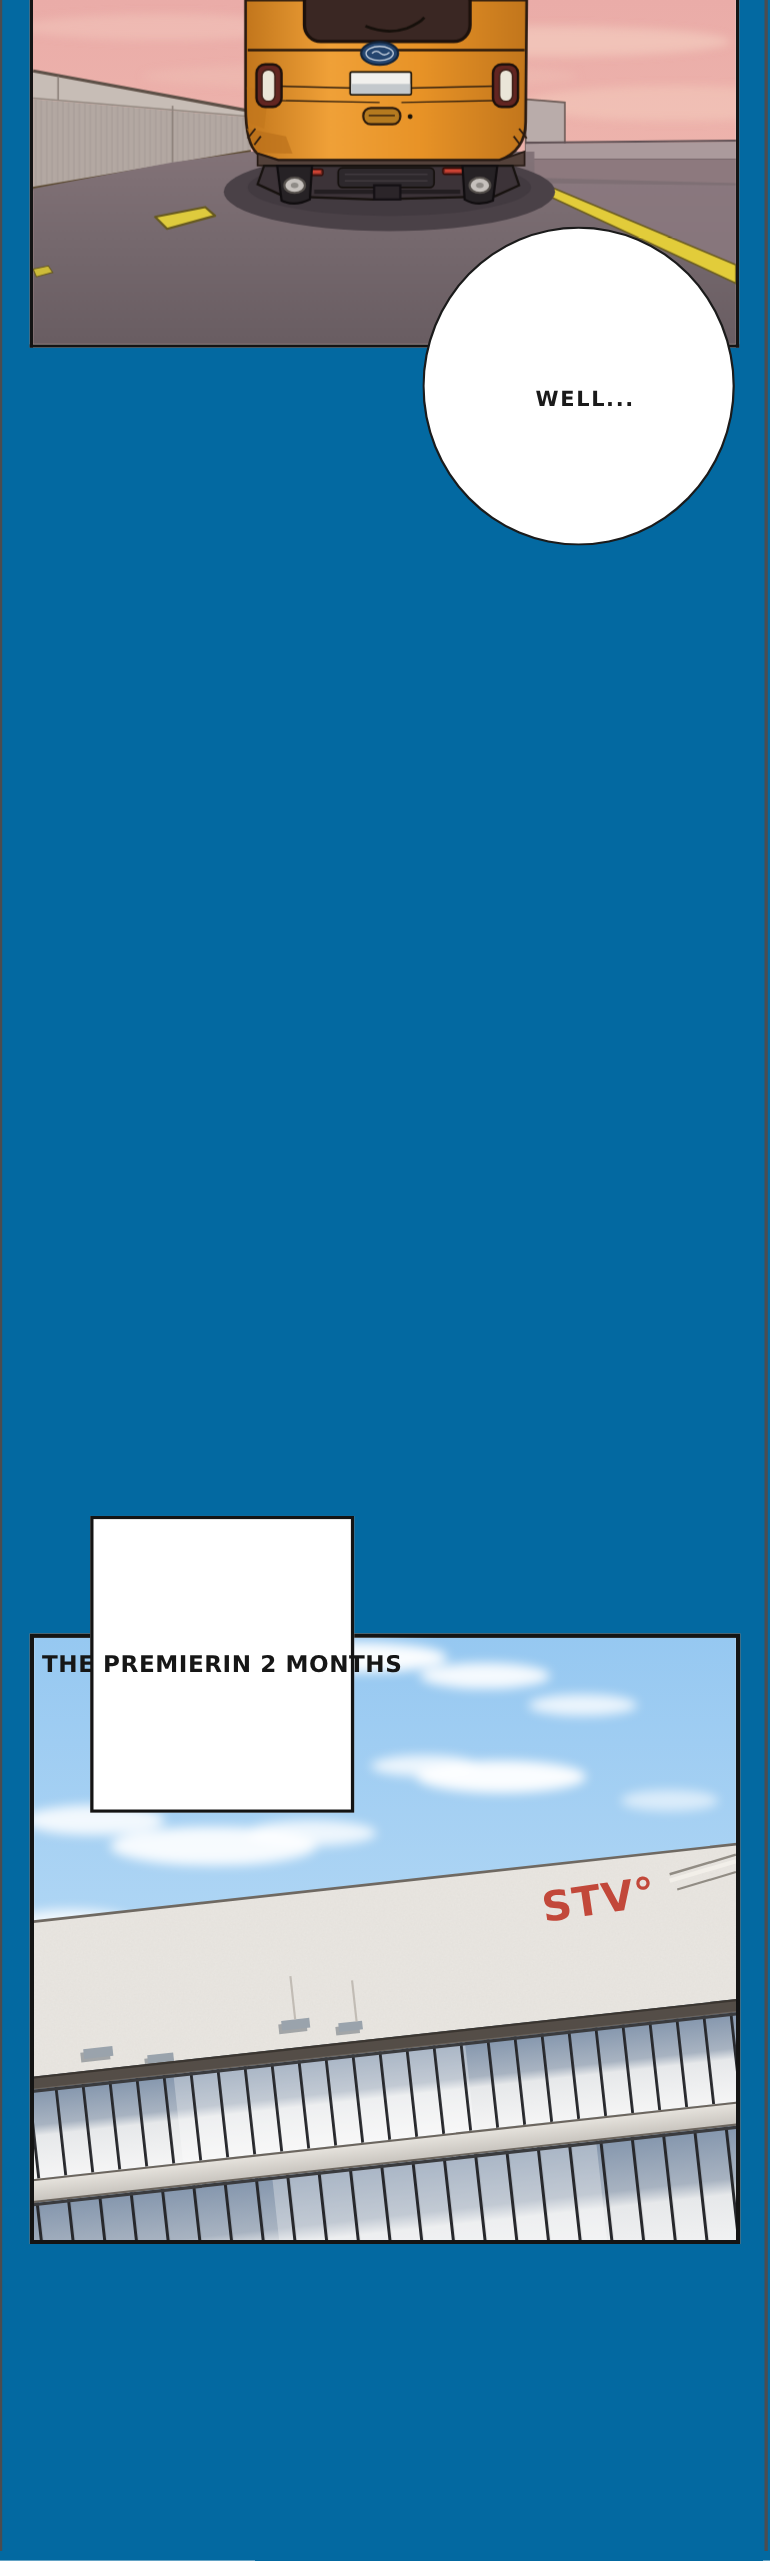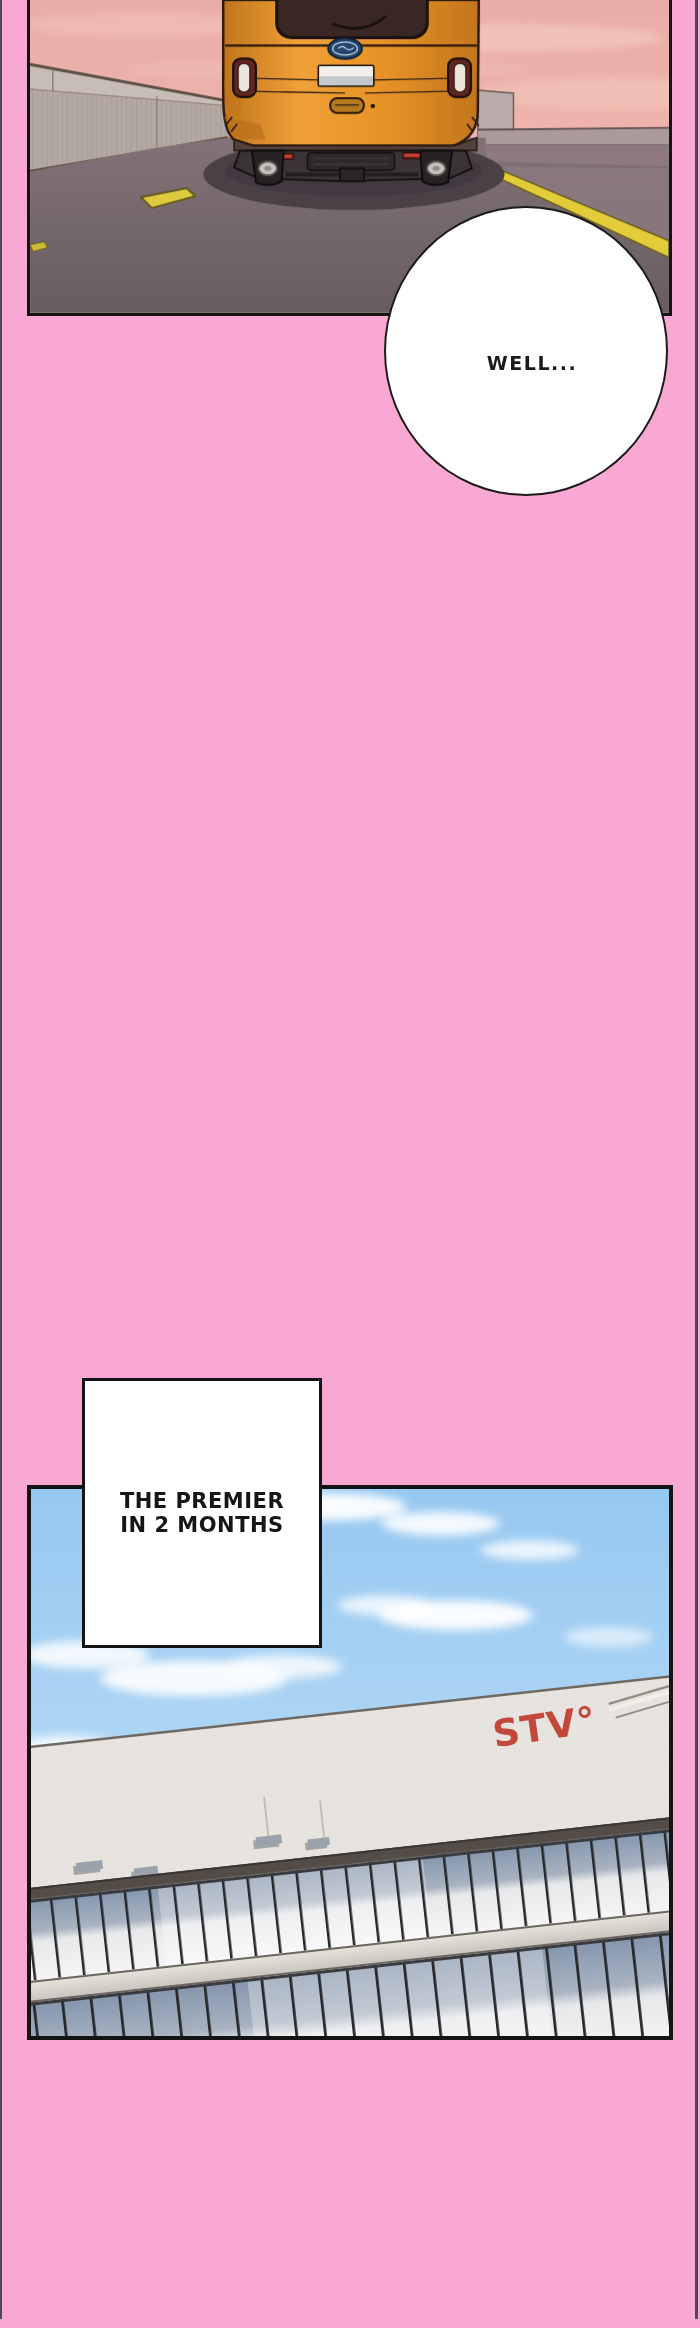--- a/index.html
+++ b/index.html
@@ -1,32 +1,32 @@
 <!DOCTYPE html>
 <html><head>
 <meta charset="utf-8">
 <style>
   html,body{margin:0;padding:0;background:#ffffff;}
-  .page{position:relative;width:700px;height:2328px;background:#f9a8d4;overflow:hidden;
+  .page{position:relative;width:700px;height:2328px;background:#0369a1;overflow:hidden;
         font-family:"DejaVu Sans","Liberation Sans",sans-serif;}
   .edge{position:absolute;top:0;height:2319px;background:#4c4c4f;}
   .edge-left{left:0;width:2px;}
   .edge-right{left:695px;width:3px;}
   .panel{position:absolute;box-sizing:border-box;background:#fff;z-index:1;}
   .panel svg{display:block;width:100%;height:100%;}
   .panel1{left:27px;top:0;width:645px;height:316px;
           border-left:3px solid #141414;border-right:3px solid #141414;border-bottom:3px solid #141414;}
   .panel2{left:27px;top:1485px;width:646px;height:555px;border:4px solid #141414;}
   .bubble{position:absolute;left:384px;top:206px;width:280px;height:286px;background:#ffffff;
           border:2.5px solid #1b1b1b;border-radius:50%;z-index:2;
           display:flex;align-items:center;justify-content:center;}
   .bubble span{transform:translate(6px,12px);font-size:19px;font-weight:bold;letter-spacing:1.5px;color:#1a1a1a;}
   .caption{position:absolute;left:82px;top:1378px;width:240px;height:270px;background:#ffffff;
            border:3.5px solid #141414;box-sizing:border-box;z-index:2;
-           display:flex;flex-direction:column;align-items:center;justify-content:center;text-align:right;}
+           display:flex;flex-direction:row;align-items:center;justify-content:center;text-align:right;}
   .cap-line{font-size:21px;font-weight:bold;letter-spacing:.5px;line-height:24px;color:#161616;white-space:nowrap;}
 </style>
 </head>
 <body>
 
 <div class="page">
 
   <div class="edge edge-left"></div>
   <div class="edge edge-right"></div>
 

